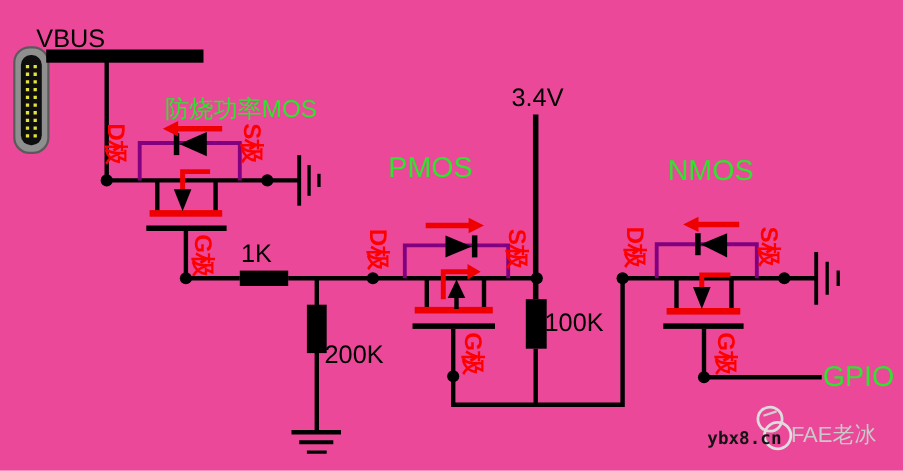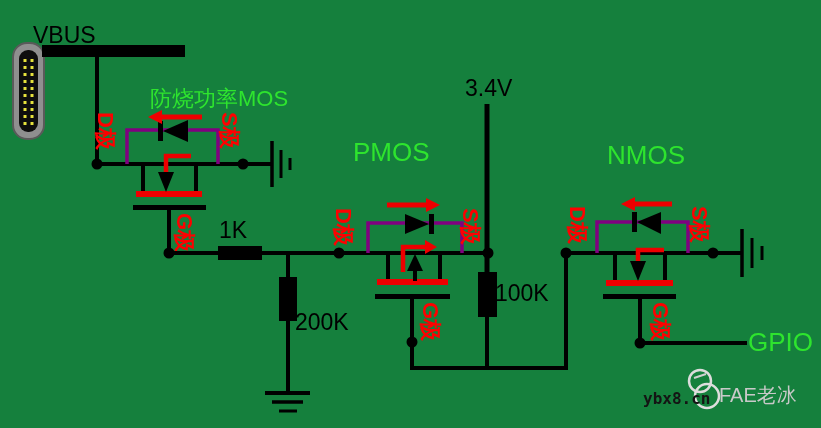--- a/index.html
+++ b/index.html
@@ -1,16 +1,16 @@
 <!DOCTYPE html>
 <html><head>
 <meta charset="utf-8">
 <style>
   html,body{margin:0;padding:0;background:#ffffff;}
-  .stage{position:relative;width:821px;height:428px;background:#15803d;overflow:hidden;}
+  .stage{position:relative;width:821px;height:428px;background:#ec4899;overflow:hidden;}
   svg{display:block;}
   text{font-family:"Liberation Sans","DejaVu Sans",sans-serif;}
   .term{font-weight:bold;font-size:22px;}
   .annot{font-size:22px;}
   .big-annot{font-size:26px;}
   .blk{font-size:23px;fill:#000000;}
   .wm-site{font-family:"DejaVu Sans Mono","Liberation Mono",monospace;font-weight:bold;font-size:16px;fill:#141414;}
   .wm-author{font-size:20px;fill:#c9c9c9;}
 </style>
 </head>

